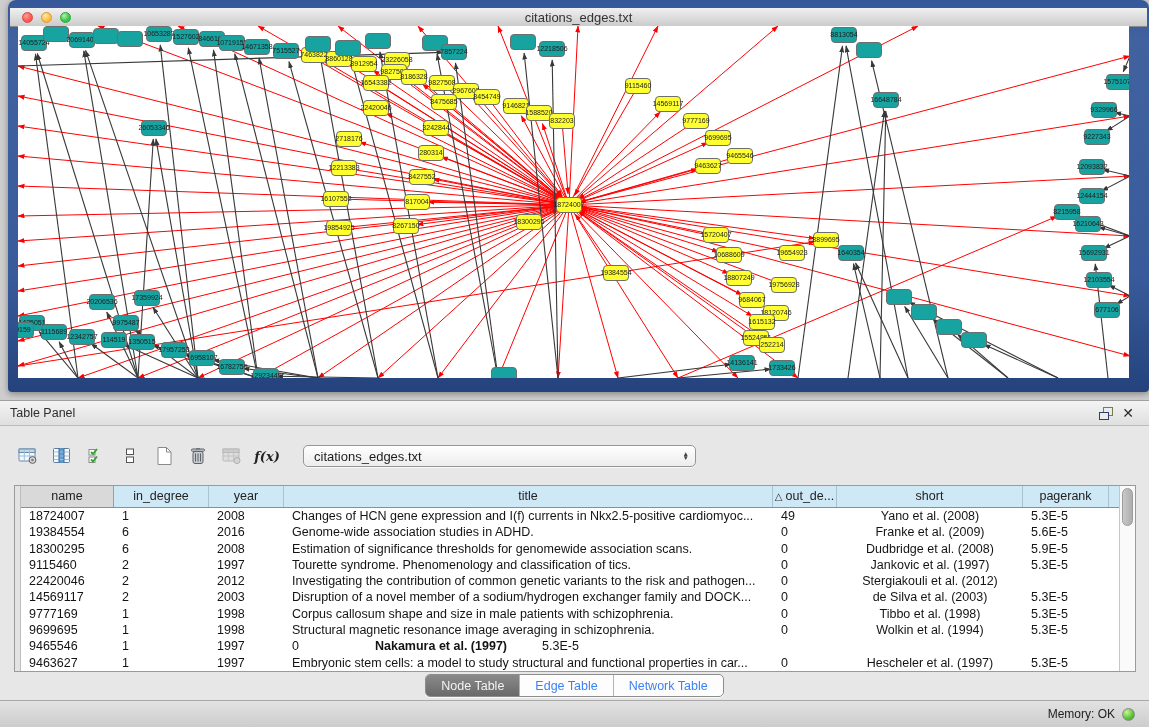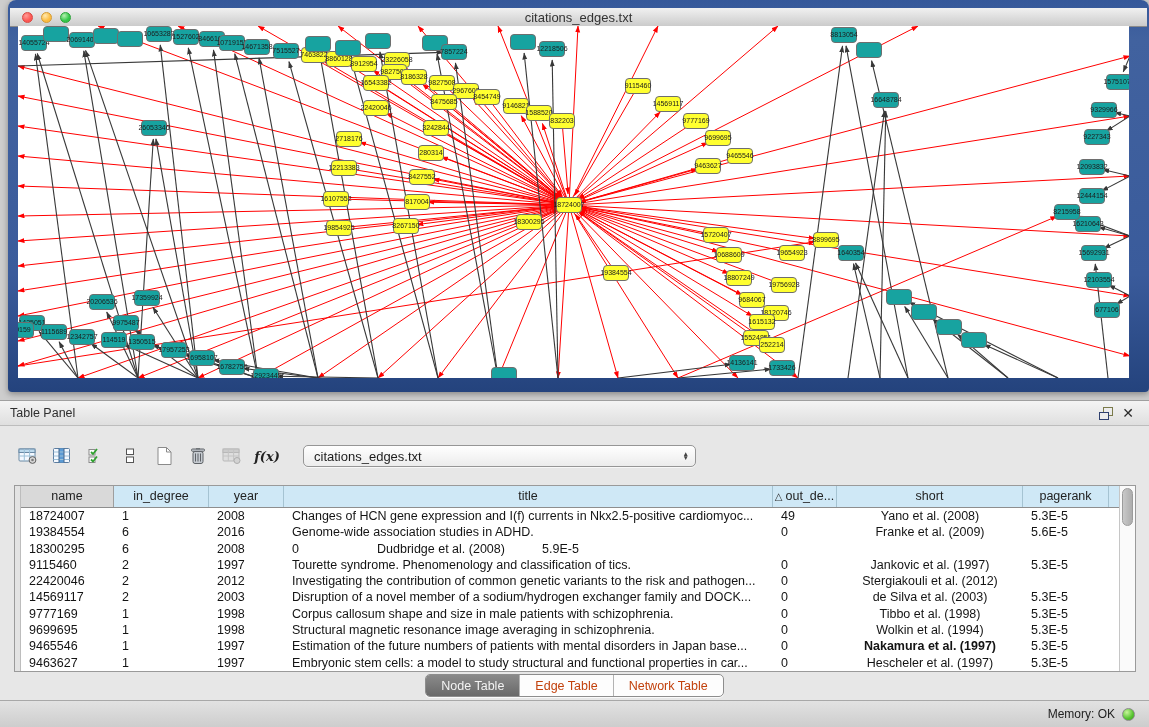--- a/index.html
+++ b/index.html
@@ -83,21 +83,21 @@
   #vscroll{width:15px;flex:none;border-left:1px solid #c6c6c6;background:#fafafa;position:relative;}
   #vscroll-thumb{position:absolute;left:1.5px;top:2px;width:11px;height:38px;border-radius:6px;background:linear-gradient(90deg,#c9c9c9,#adadad);border:1px solid #9b9b9b;box-sizing:border-box;}
   
   #tab-bar{position:absolute;left:0;top:273px;width:100%;display:flex;justify-content:center;}
   #tab-seg{
     display:flex;height:21px;border:1px solid #8d8d8d;border-radius:5px;overflow:hidden;
     background:#fdfdfd;box-shadow:0 1px 0 rgba(255,255,255,.8);
   }
   #tab-seg button{
     border:none;margin:0;background:transparent;padding:0 15px;height:100%;
-    font-family:inherit;font-size:12.5px;color:#c2410c;border-left:1px solid #b3b3b3;cursor:default;
+    font-family:inherit;font-size:12.5px;color:#3b82f6;border-left:1px solid #b3b3b3;cursor:default;
   }
   #tab-seg button:first-child{border-left:none;}
   #tab-seg button.selected{background:linear-gradient(#8a8a8a,#696969);color:#f3f3f3;}
   
   #status-bar{
     position:absolute;left:0;bottom:0;width:1149px;height:27px;box-sizing:border-box;
     background:linear-gradient(#e2e2e2,#cdcdcd);border-top:1px solid #a8a8a8;
     display:flex;align-items:center;justify-content:flex-end;padding-right:14px;gap:7px;
     font-size:12px;color:#222;
   }
@@ -564,20 +564,21 @@
             <div class="tcell" style="width: 75px;">2016</div>
             <div class="tcell" style="width: 489px;">Genome-wide association studies in ADHD.</div>
             <div class="tcell" style="width: 64px;">0</div>
             <div class="tcell center" style="width: 186px;">Franke et al. (2009)</div>
             <div class="tcell" style="width: 86px;">5.6E-5</div>
           </div>
           <div class="trow">
             <div class="tcell" style="width: 93px;">18300295</div>
             <div class="tcell" style="width: 95px;">6</div>
             <div class="tcell" style="width: 75px;">2008</div>
+            <div class="tcell" style="width: 489px;">Estimation of significance thresholds for genomewide association scans.</div>
             <div class="tcell" style="width: 64px;">0</div>
             <div class="tcell center" style="width: 186px;">Dudbridge et al. (2008)</div>
             <div class="tcell" style="width: 86px;">5.9E-5</div>
           </div>
           <div class="trow">
             <div class="tcell" style="width: 93px;">9115460</div>
             <div class="tcell" style="width: 95px;">2</div>
             <div class="tcell" style="width: 75px;">1997</div>
             <div class="tcell" style="width: 489px;">Tourette syndrome. Phenomenology and classification of tics.</div>
             <div class="tcell" style="width: 64px;">0</div>
@@ -617,21 +618,20 @@
             <div class="tcell" style="width: 75px;">1998</div>
             <div class="tcell" style="width: 489px;">Structural magnetic resonance image averaging in schizophrenia.</div>
             <div class="tcell" style="width: 64px;">0</div>
             <div class="tcell center" style="width: 186px;">Wolkin et al. (1994)</div>
             <div class="tcell" style="width: 86px;">5.3E-5</div>
           </div>
           <div class="trow">
             <div class="tcell" style="width: 93px;">9465546</div>
             <div class="tcell" style="width: 95px;">1</div>
             <div class="tcell" style="width: 75px;">1997</div>
-            <div class="tcell" style="width: 489px;">Estimation of the future numbers of patients with mental disorders in Japan base...</div>
             <div class="tcell" style="width: 64px;">0</div>
             <div class="tcell center" style="width: 186px; font-weight: bold;">Nakamura et al. (1997)</div>
             <div class="tcell" style="width: 86px;">5.3E-5</div>
           </div>
           <div class="trow">
             <div class="tcell" style="width: 93px;">9463627</div>
             <div class="tcell" style="width: 95px;">1</div>
             <div class="tcell" style="width: 75px;">1997</div>
             <div class="tcell" style="width: 489px;">Embryonic stem cells: a model to study structural and functional properties in car...</div>
             <div class="tcell" style="width: 64px;">0</div>

